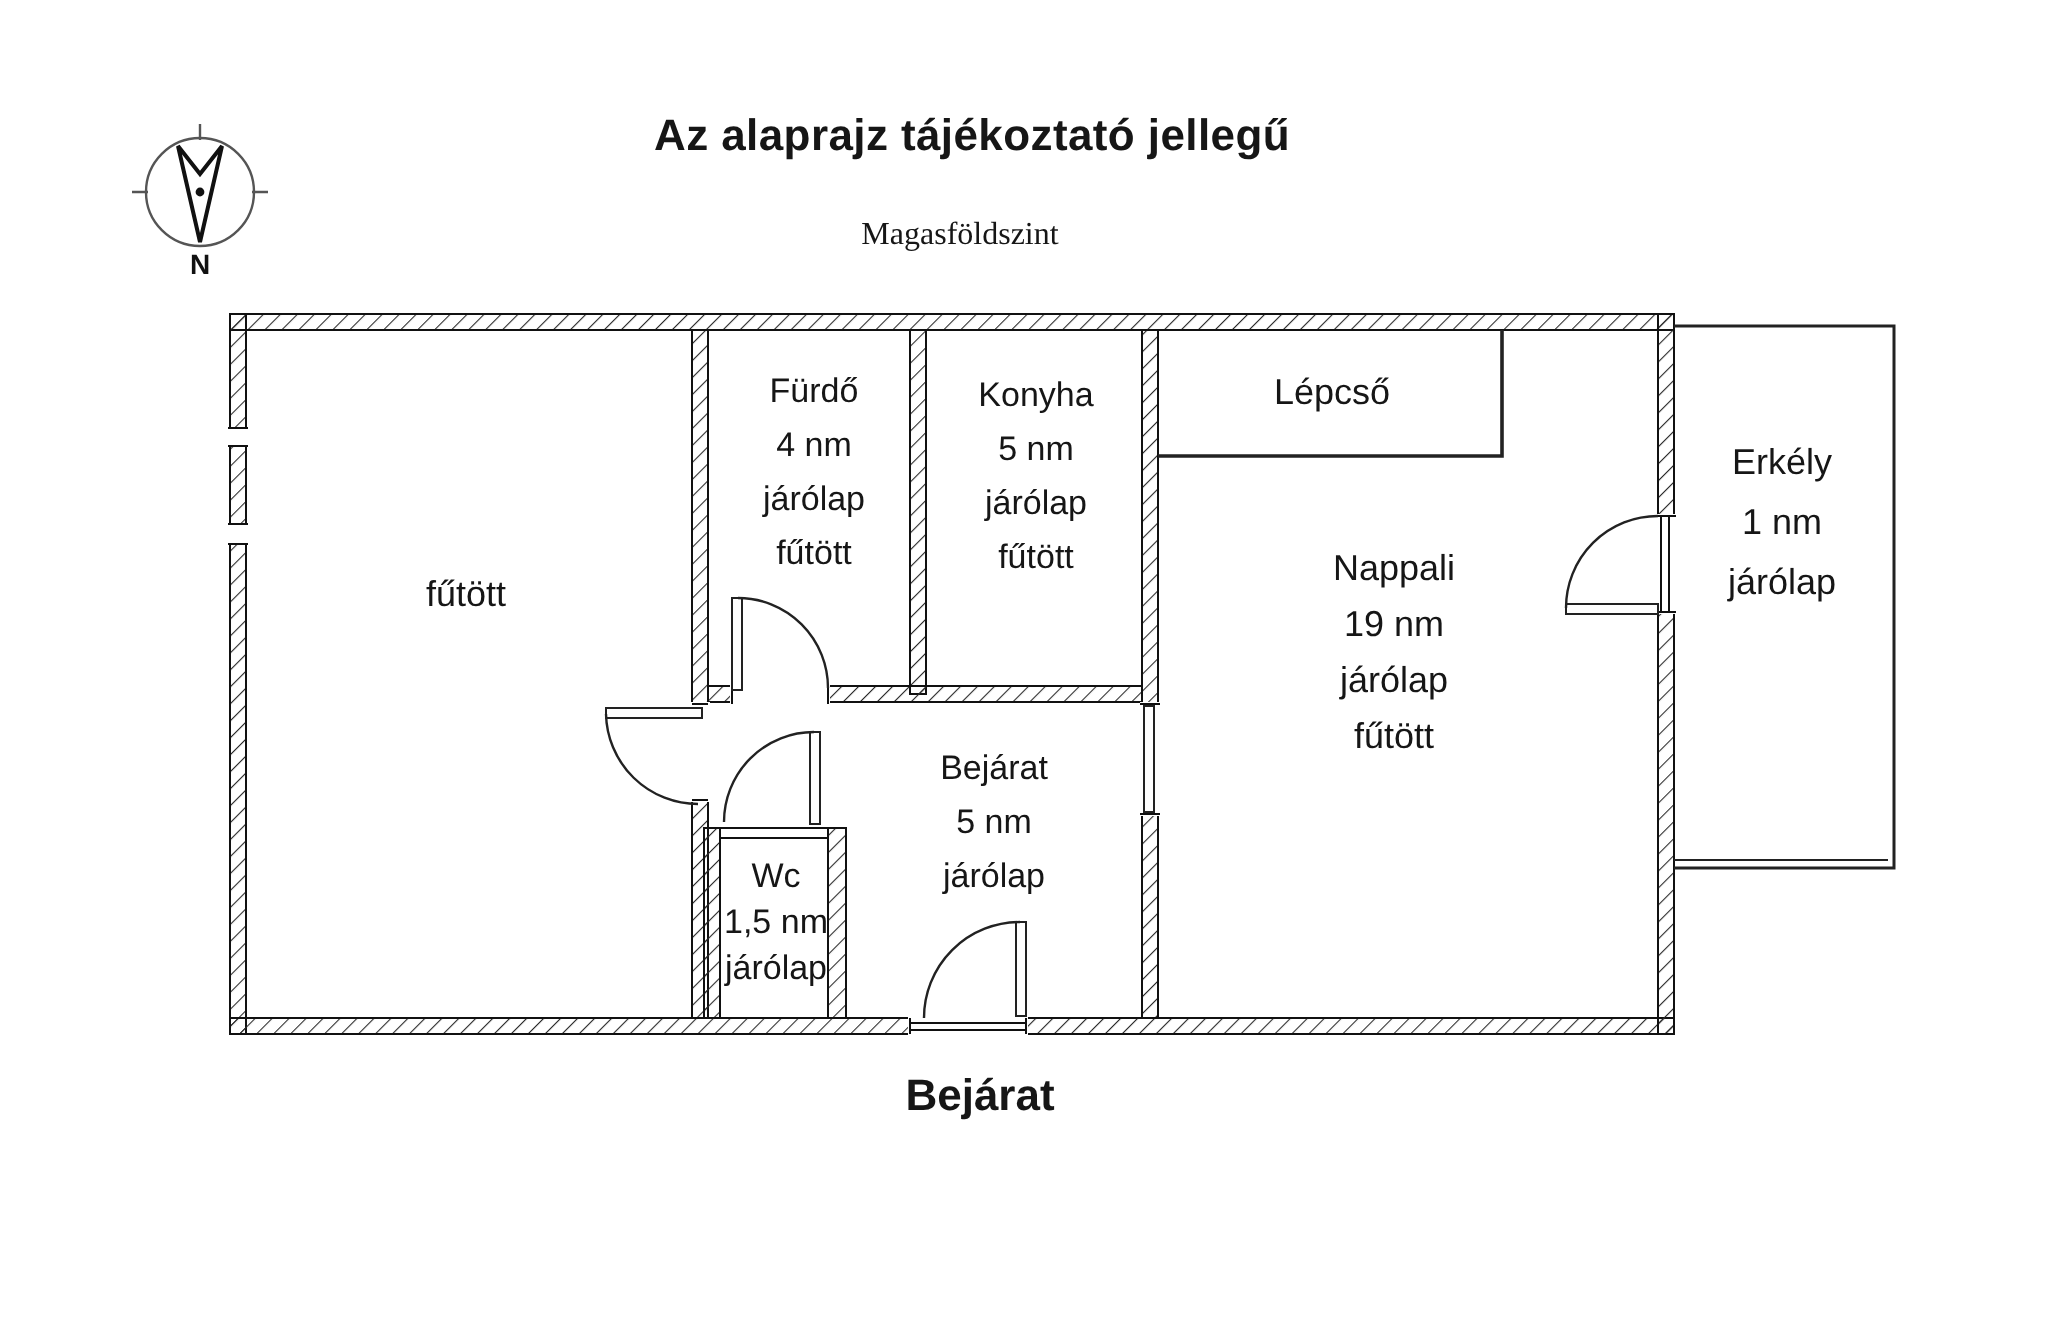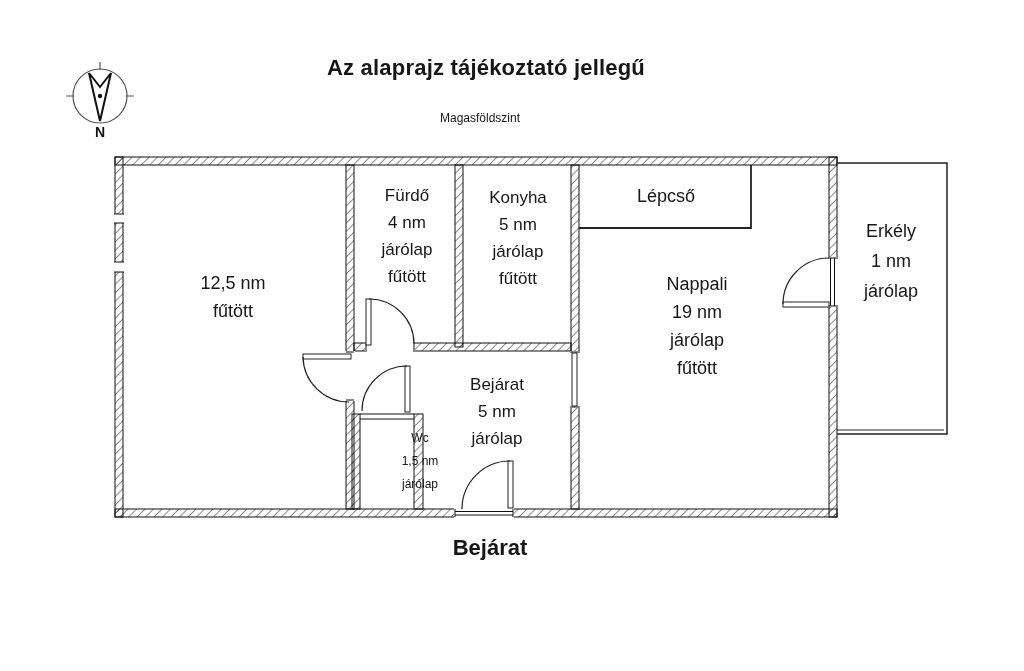--- a/index.html
+++ b/index.html
@@ -7,25 +7,25 @@
     width:1024px;height:671px;position:relative;overflow:hidden;
     background:#ffffff;color:#111;
     font-family:"Liberation Sans","DejaVu Sans",sans-serif;
   }
   svg{position:absolute;left:0;top:0;}
   .label{
     position:absolute;transform:translate(-50%,-50%);
     text-align:center;white-space:nowrap;color:#161616;
   }
   .title{font-size:22px;font-weight:bold;letter-spacing:.2px;}
-  .subtitle{font-size:12px;}
+  .subtitle{font-size:16px;font-family:Liberation Serif, serif;}
   .room{font-size:18px;line-height:28px;}
   .room-sm{font-size:17px;line-height:27px;}
   .room-md{font-size:17px;line-height:27px;}
-  .room-xs{font-size:12px;line-height:23px;margin-left:32px;}
+  .room-xs{font-size:17px;line-height:23px;}
   .erkely{font-size:18px;line-height:30px;}
   .entrance{font-size:22px;font-weight:bold;text-align:center;}
 </style>
 </head>
 <body>
 
 <svg width="1024" height="671" viewBox="0 0 1024 671">
   <defs>
     <pattern id="hatch" patternUnits="userSpaceOnUse" width="6" height="6" patternTransform="rotate(45)">
       <line x1="0" y1="0" x2="0" y2="6" stroke="#2a2a2a" stroke-width="1.1"></line>
@@ -104,21 +104,20 @@
     <circle cx="100" cy="96" r="2.2" fill="#111"></circle>
     <text x="100" y="137" text-anchor="middle" font-size="14" font-weight="bold" fill="#111">N</text>
   </g>
 </svg>
 
 <div class="label title" style="left:486px;top:68px;">Az alaprajz tájékoztató jellegű</div>
 
 <div class="label subtitle" style="left:480px;top:118px;">Magasföldszint</div>
 
 <div class="label room" style="left:233px;top:297px;">
-  <div>12,5 nm</div>
   <div>fűtött</div>
 </div>
 
 <div class="label room-md" style="left:407px;top:236px;">
   <div>Fürdő</div>
   <div>4 nm</div>
   <div>járólap</div>
   <div>fűtött</div>
 </div>
 

